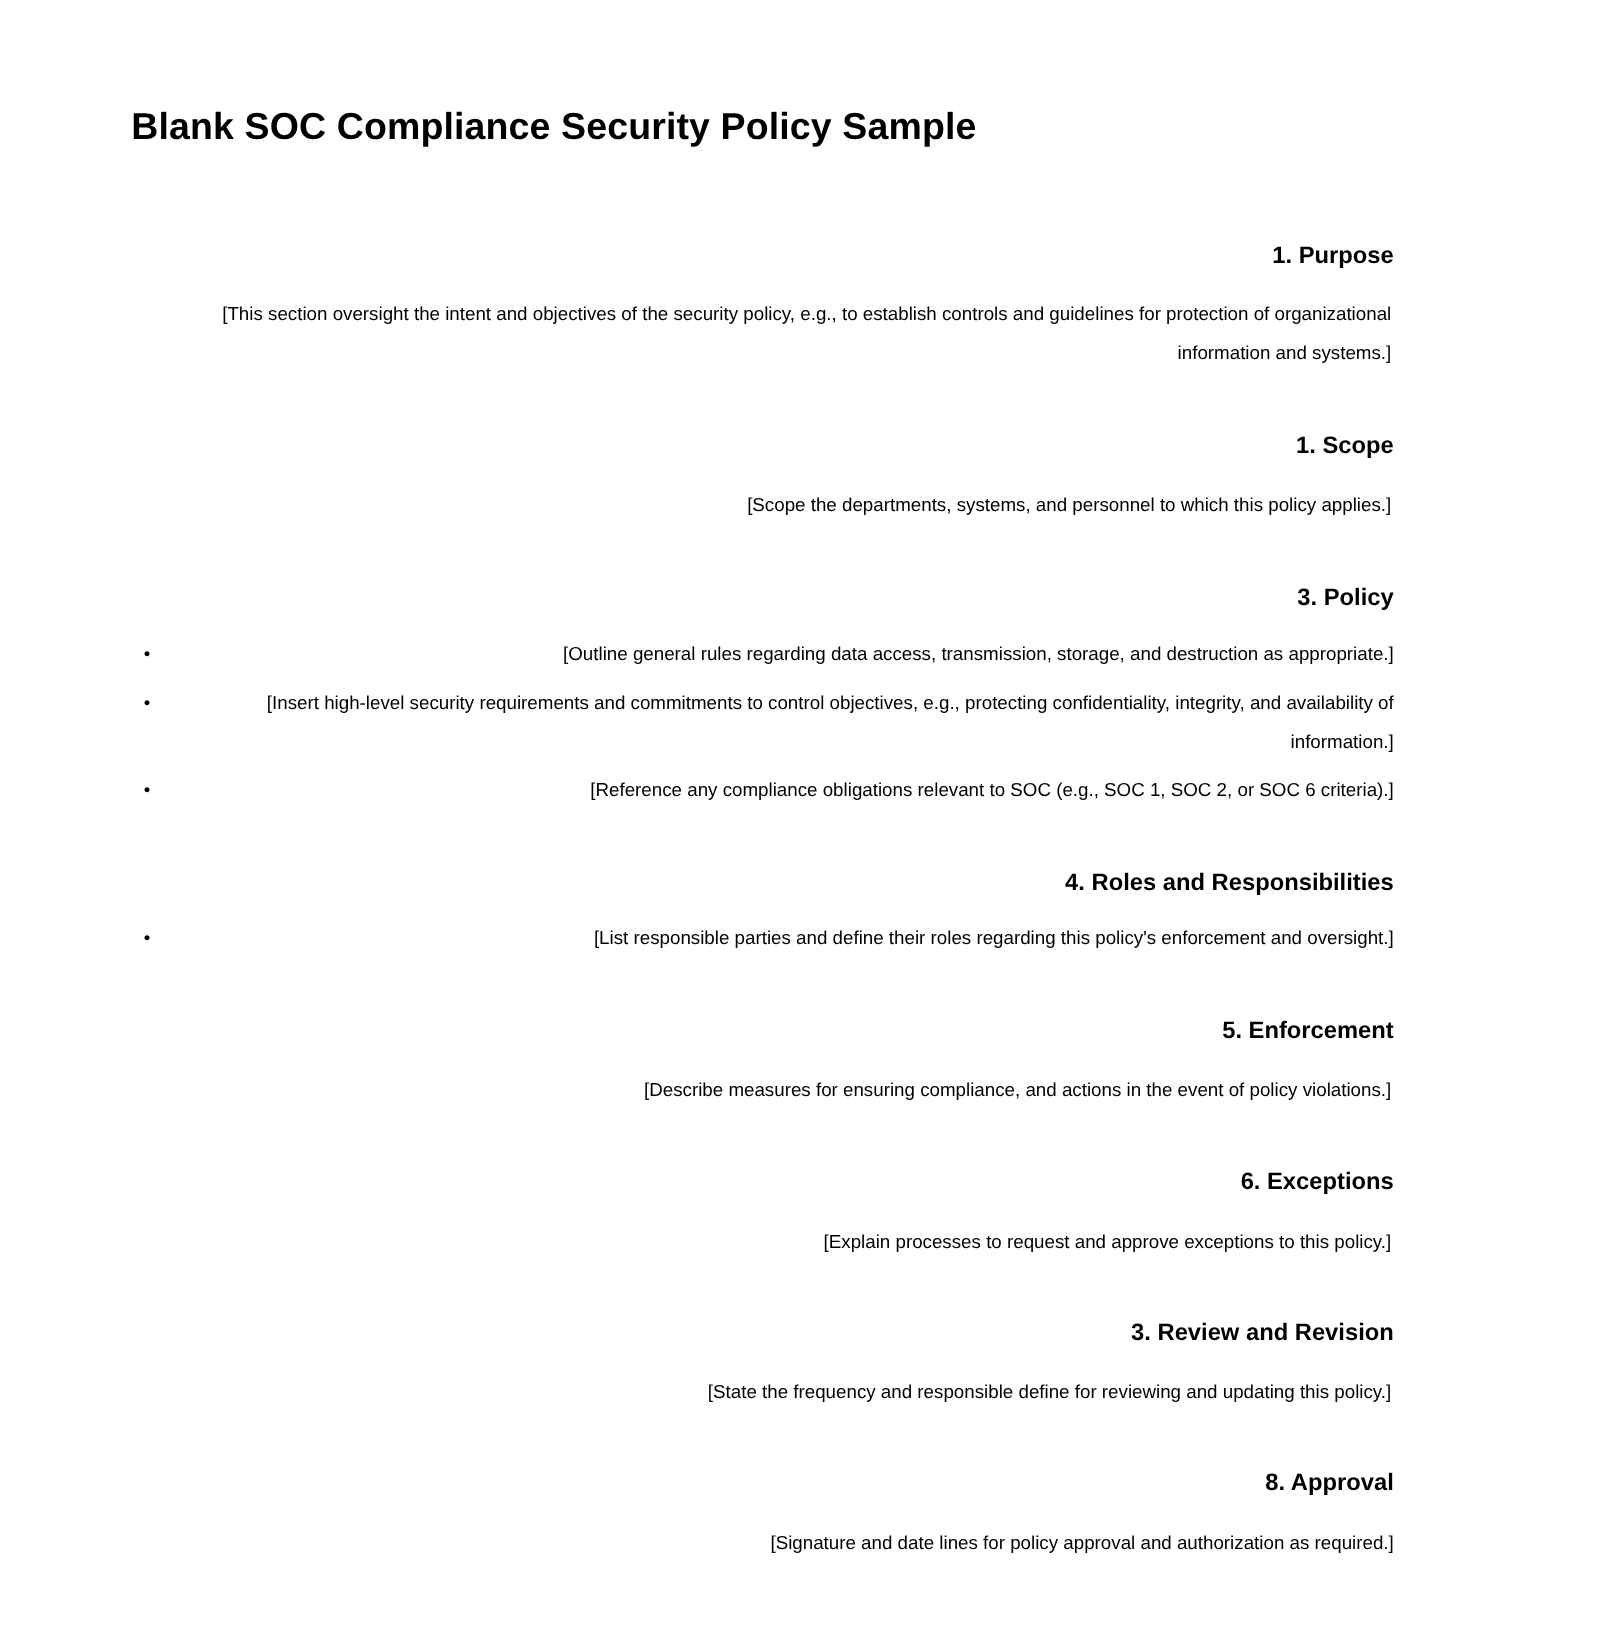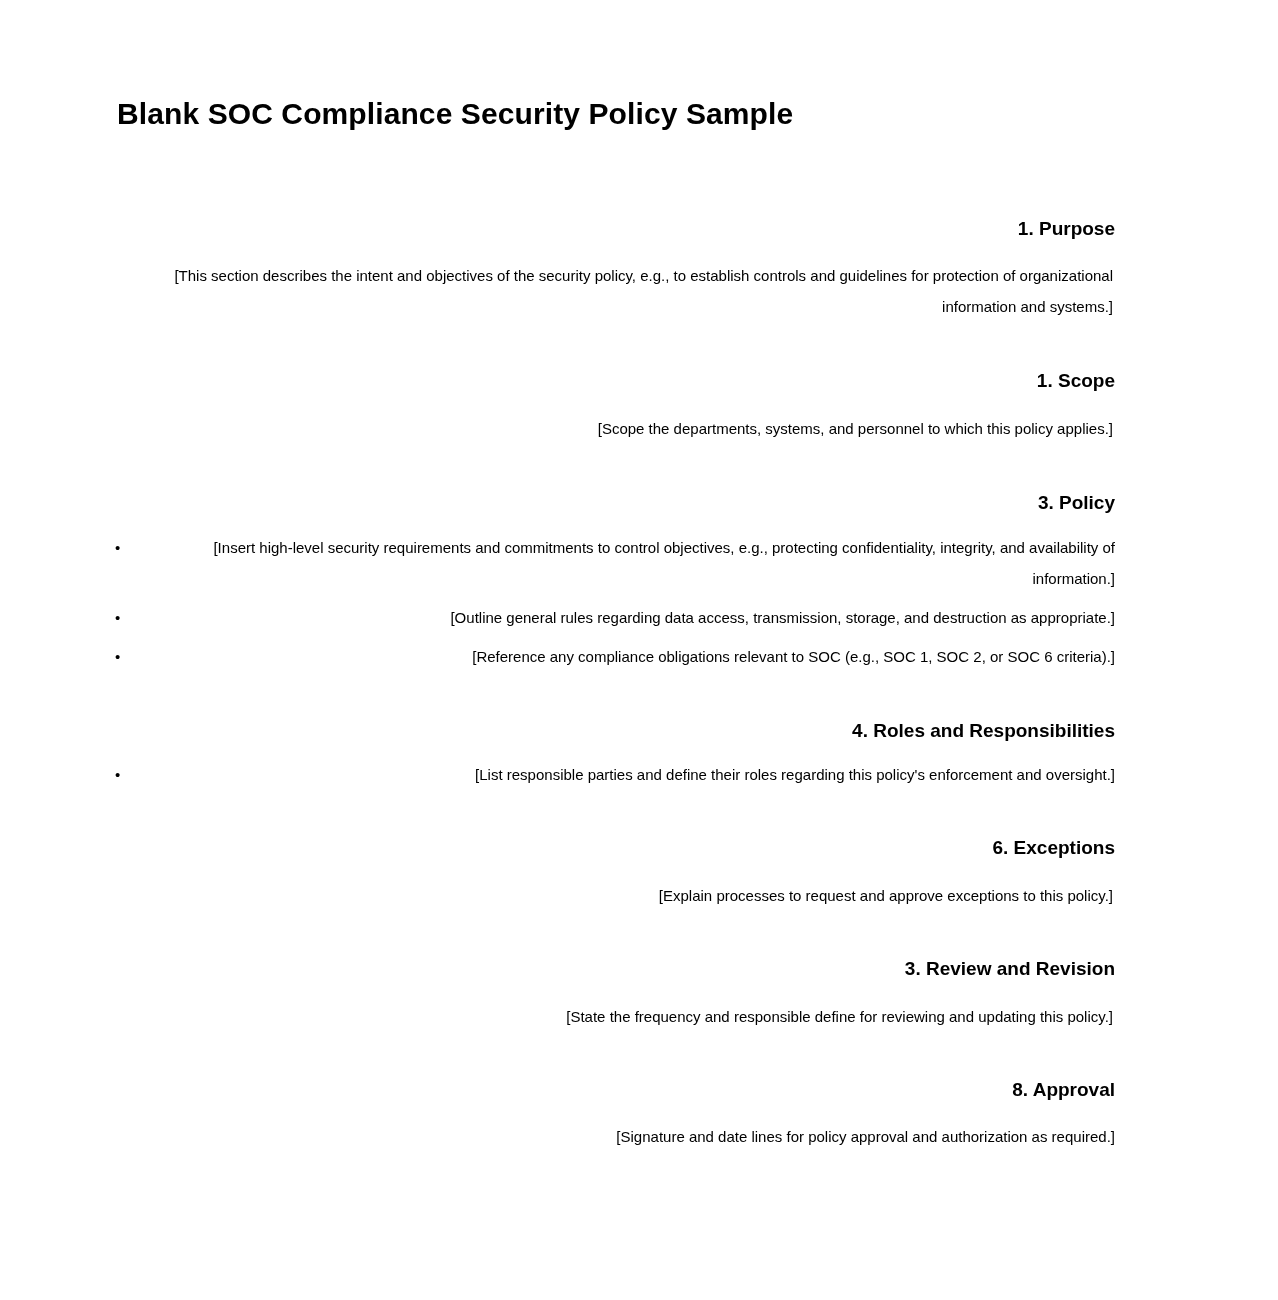--- a/index.html
+++ b/index.html
@@ -27,21 +27,21 @@
     position: absolute;
     left: 105px;
     top: 0;
     width: 1010px;
   }
   .doc-title {
     font-size: 30px;
     font-weight: bold;
     line-height: 1.25;
     letter-spacing: 0.1px;
-    margin: 12px;
+    margin: 0;
     padding-top: 83px;
     color: #000000;
   }
   .section {
     margin: 0;
     text-align: right;
   }
   .section-heading {
     font-size: 19px;
     font-weight: bold;
@@ -101,44 +101,48 @@
 </head>
 <body>
 
 <div class="page">
   <div class="doc-body">
 
     <h1 class="doc-title">Blank SOC Compliance Security Policy Sample</h1>
 
     <section class="section sec-1">
       <h2 class="section-heading">1. Purpose</h2>
-      <p class="para">[This section describes the intent and objectives of the security policy, e.g., to establish controls and guidelines for protection of organizational information and systems.]</p>
+      <p class="para">[This section oversight the intent and objectives of the security policy, e.g., to establish controls and guidelines for protection of organizational information and systems.]</p>
     </section>
 
     <section class="section sec-2">
       <h2 class="section-heading">1. Scope</h2>
       <p class="para">[Scope the departments, systems, and personnel to which this policy applies.]</p>
     </section>
 
     <section class="section sec-3">
       <h2 class="section-heading">3. Policy</h2>
       <ul class="bullets">
+        <li>[Outline general rules regarding data access, transmission, storage, and destruction as appropriate.]</li>
         <li>[Insert high-level security requirements and commitments to control objectives, e.g., protecting confidentiality, integrity, and availability of information.]</li>
-        <li>[Outline general rules regarding data access, transmission, storage, and destruction as appropriate.]</li>
         <li>[Reference any compliance obligations relevant to SOC (e.g., SOC 1, SOC 2, or SOC 6 criteria).]</li>
       </ul>
     </section>
 
     <section class="section sec-4">
       <h2 class="section-heading">4. Roles and Responsibilities</h2>
       <ul class="bullets">
         <li>[List responsible parties and define their roles regarding this policy's enforcement and oversight.]</li>
       </ul>
     </section>
 
+    <section class="section sec-5">
+      <h2 class="section-heading">5. Enforcement</h2>
+      <p class="para">[Describe measures for ensuring compliance, and actions in the event of policy violations.]</p>
+    </section>
 
     <section class="section sec-6">
       <h2 class="section-heading">6. Exceptions</h2>
       <p class="para">[Explain processes to request and approve exceptions to this policy.]</p>
     </section>
 
     <section class="section sec-7">
       <h2 class="section-heading">3. Review and Revision</h2>
       <p class="para">[State the frequency and responsible define for reviewing and updating this policy.]</p>
     </section>

